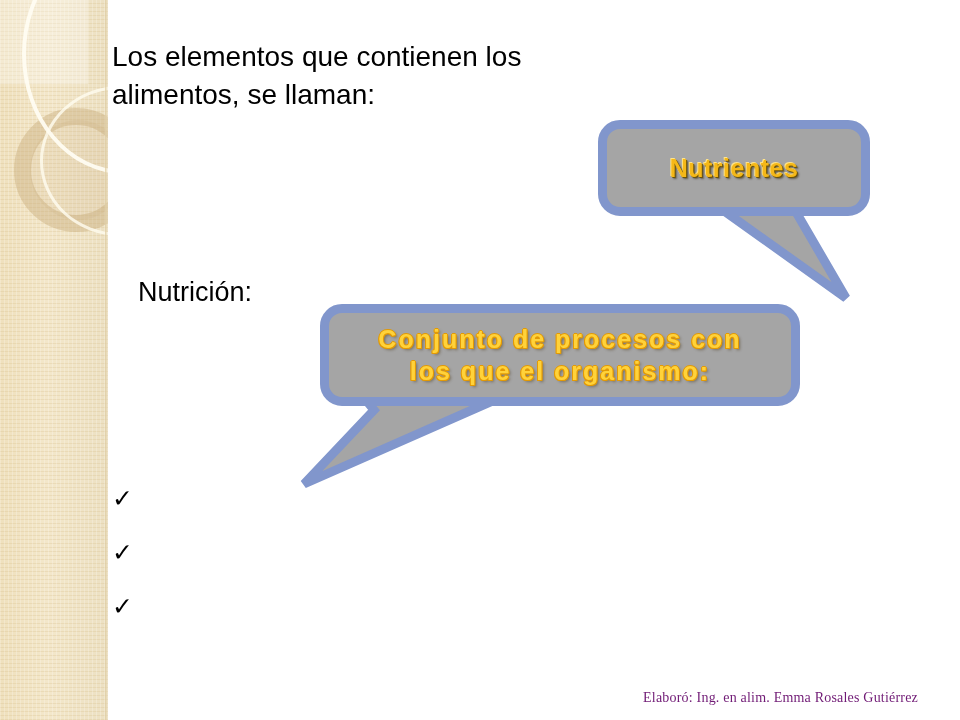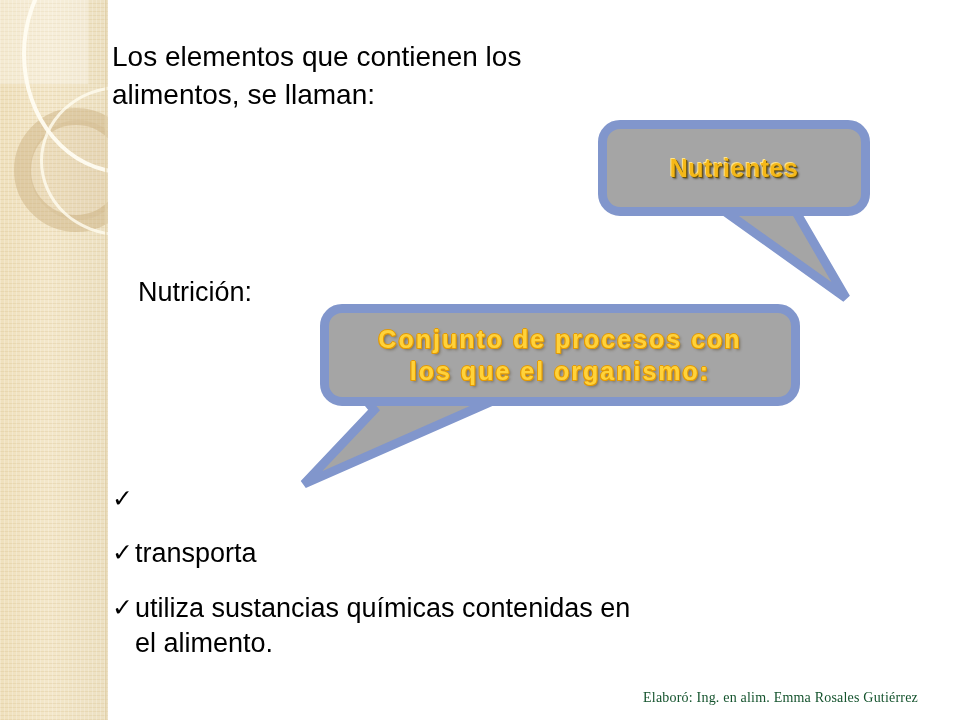--- a/index.html
+++ b/index.html
@@ -209,21 +209,21 @@
     font-family: "Liberation Sans", sans-serif;
     white-space: pre-line;
   }
 
   
   #footer-credit {
     position: absolute;
     right: 42px;
     bottom: 14px;
     font-size: 14px;
-    color: #14532d;
+    color: #701a75;
     font-family: "Liberation Serif", serif;
     letter-spacing: 0.2px;
     white-space: nowrap;
   }
 </style>
 </head>
 <body>
 
 <div id="slide">
 
@@ -259,26 +259,23 @@
   </div>
 
   <div id="bullets">
 
     <div class="bullet-row">
       <span class="bullet-check">✓</span>
     </div>
 
     <div class="bullet-row">
       <span class="bullet-check">✓</span>
-      <span class="bullet-text">transporta</span>
     </div>
 
     <div class="bullet-row">
       <span class="bullet-check">✓</span>
-      <span class="bullet-text">utiliza sustancias químicas contenidas en
-el alimento.</span>
     </div>
 
   </div>
 
   <div id="footer-credit">Elaboró: Ing. en alim. Emma Rosales Gutiérrez</div>
 
 </div>
 
 </body></html>

